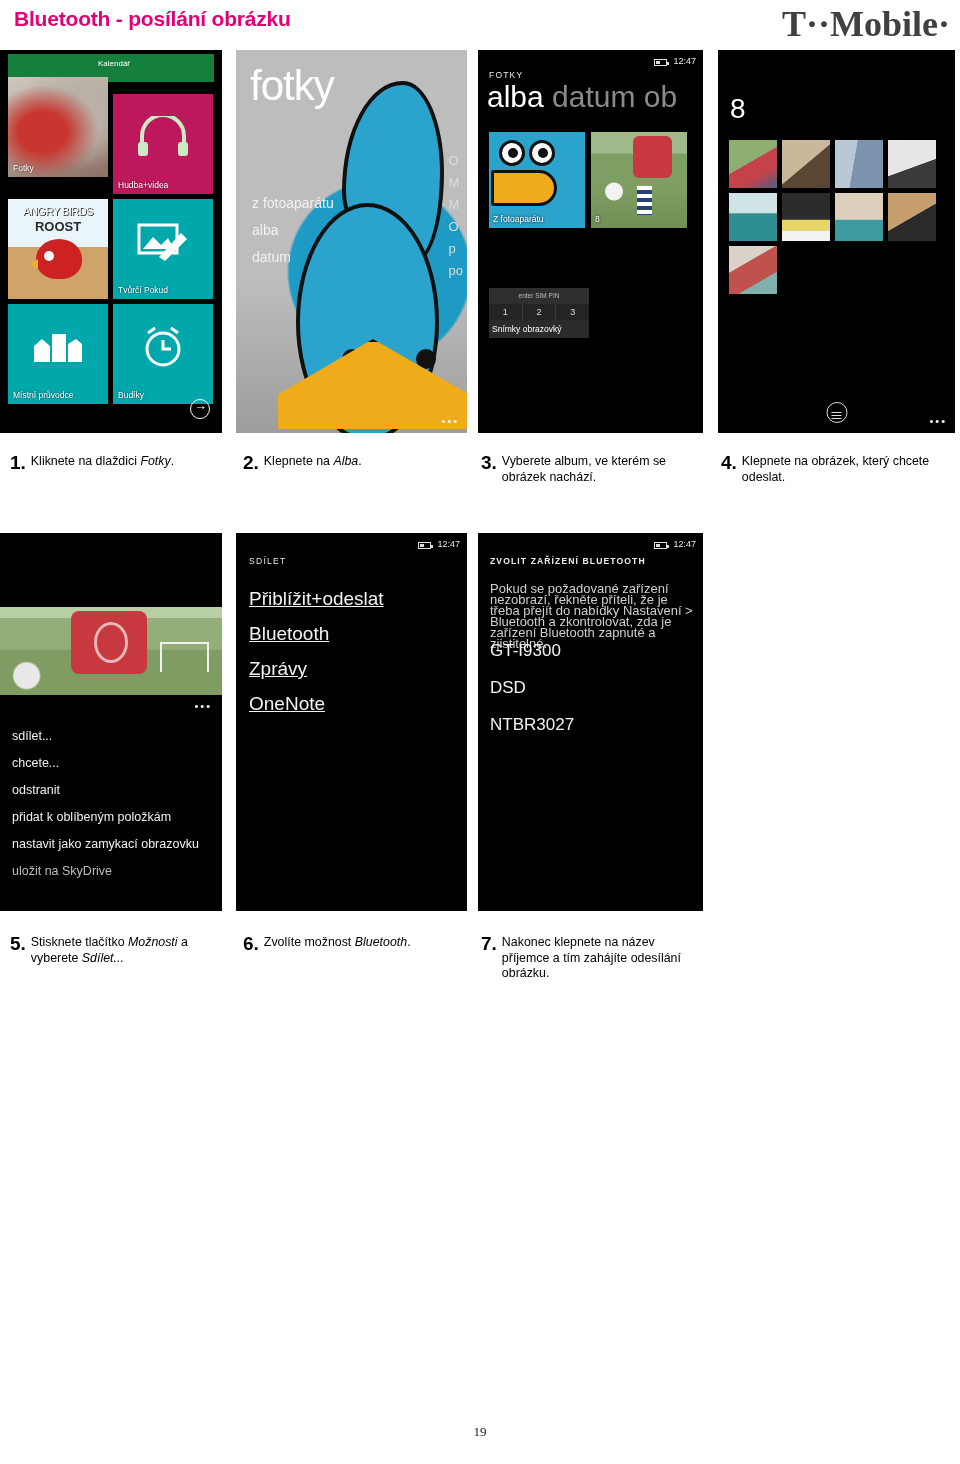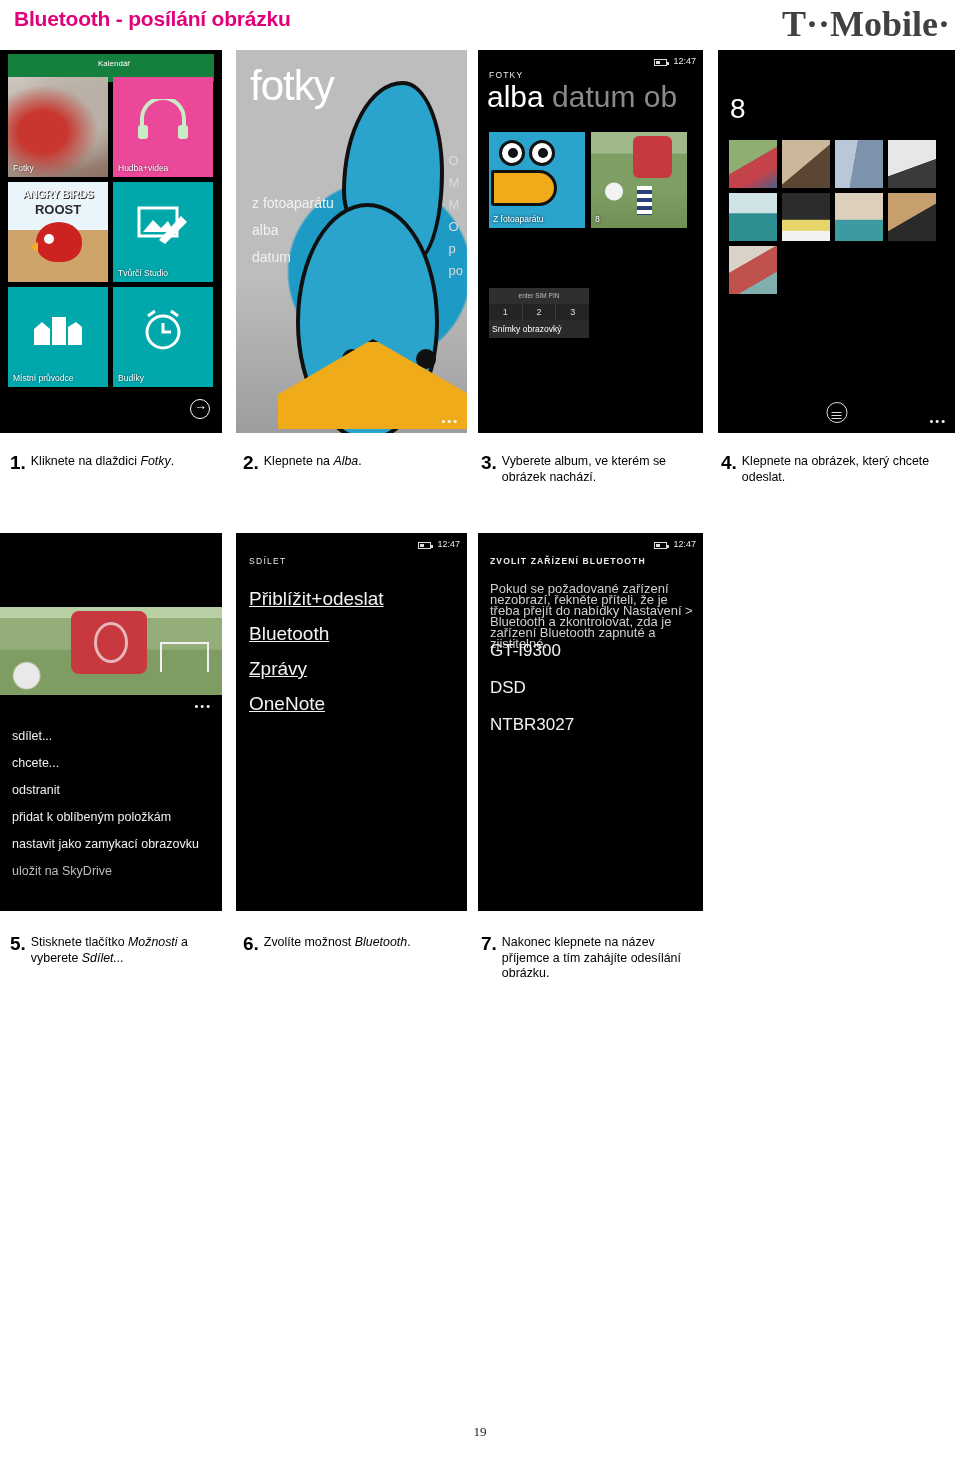--- a/index.html
+++ b/index.html
@@ -61,32 +61,32 @@
     background:#15803d; font-size:8px; color:#fff; padding:5px 0 0 6px;text-align:center;
   }
   .s1 .grid { position:absolute; left:8px; top:27px; width:206px; }
   .s1 .trow { display:flex; gap:5px; margin-bottom:5px; }
   .s1 .tile { width:100px; height:100px; position:relative; overflow:hidden; }
   .s1 .tile .lbl {
     position:absolute; left:5px; bottom:4px; font-size:8.5px; color:#fff;
     text-shadow:0 0 2px rgba(0,0,0,.7);
   }
   .teal { background:#00a8ac; }
-  .green { background:#ec4899; }
+  .green { background:#be185d;margin-top:17px; }
   .tile-shoes {
     background:
       radial-gradient(ellipse at 35% 55%, #c8362f 0 26%, rgba(200,54,47,0) 60%),
       radial-gradient(ellipse at 68% 38%, #b9b0a6 0 28%, rgba(185,176,166,0) 62%),
       linear-gradient(160deg,#cfc8bf 0%, #b3a89c 45%, #8d6f63 100%);
   }
   .tile-angry {
     background: linear-gradient(180deg,#eaf4fb 0 48%, #cfa46a 48% 100%);
   }
   .ab-title { position:absolute; top:6px; left:0; right:0; text-align:center;
-    font-family:"Liberation Sans", sans-serif; font-weight:bold; font-size:11px;
+    font-family:"Liberation Sans", sans-serif; font-weight:normal; font-size:11px;
     color:#f2f2f2; text-shadow:1px 1px 0 #333; letter-spacing:-0.5px;}
   .ab-sub { position:absolute; top:20px; left:0; right:0; text-align:center;
     font-weight:bold; font-size:13px; color:#2a2a2a; letter-spacing:0px;}
   .ab-bird { position:absolute; left:28px; top:40px; width:46px; height:40px;
     background:#cc2222; border-radius:50% 50% 45% 45%; }
   .ab-bird:before{content:""; position:absolute; left:8px; top:12px; width:10px;
     height:10px; background:#fff; border-radius:50%;}
   .ab-bird:after{content:""; position:absolute; left:-6px; top:20px; width:0;height:0;
     border-top:5px solid transparent;border-bottom:5px solid transparent;
     border-right:8px solid #f2b01e;}
@@ -277,21 +277,21 @@
           <div class="ab-title">ANGRY BIRDS</div>
           <div class="ab-sub">ROOST</div>
           <div class="ab-bird"></div>
         </div>
         <div class="tile teal">
           <svg class="ico" width="52" height="42" viewBox="0 0 52 42" style="margin-top:22px">
             <rect x="2" y="4" width="38" height="28" fill="none" stroke="#fff" stroke-width="3"></rect>
             <path d="M6 28 L16 16 L24 24 L31 17 L37 28 Z" fill="#fff"></path>
             <path d="M22 36 L44 12 L50 18 L28 40 Z" fill="#fff"></path>
           </svg>
-          <span class="lbl">Tvůrčí Studio</span>
+          <span class="lbl">Tvůrčí Pokud</span>
         </div>
       </div>
       <div class="trow">
         <div class="tile teal">
           <svg class="ico" width="56" height="40" viewBox="0 0 56 40" style="margin-top:22px">
             <path d="M4 36 V20 L12 13 L20 20 V36 Z" fill="#fff"></path>
             <rect x="22" y="8" width="14" height="28" fill="#fff"></rect>
             <path d="M38 36 V18 L46 13 L52 18 V36 Z" fill="#fff"></path>
           </svg>
           <span class="lbl">Místní průvodce</span>

